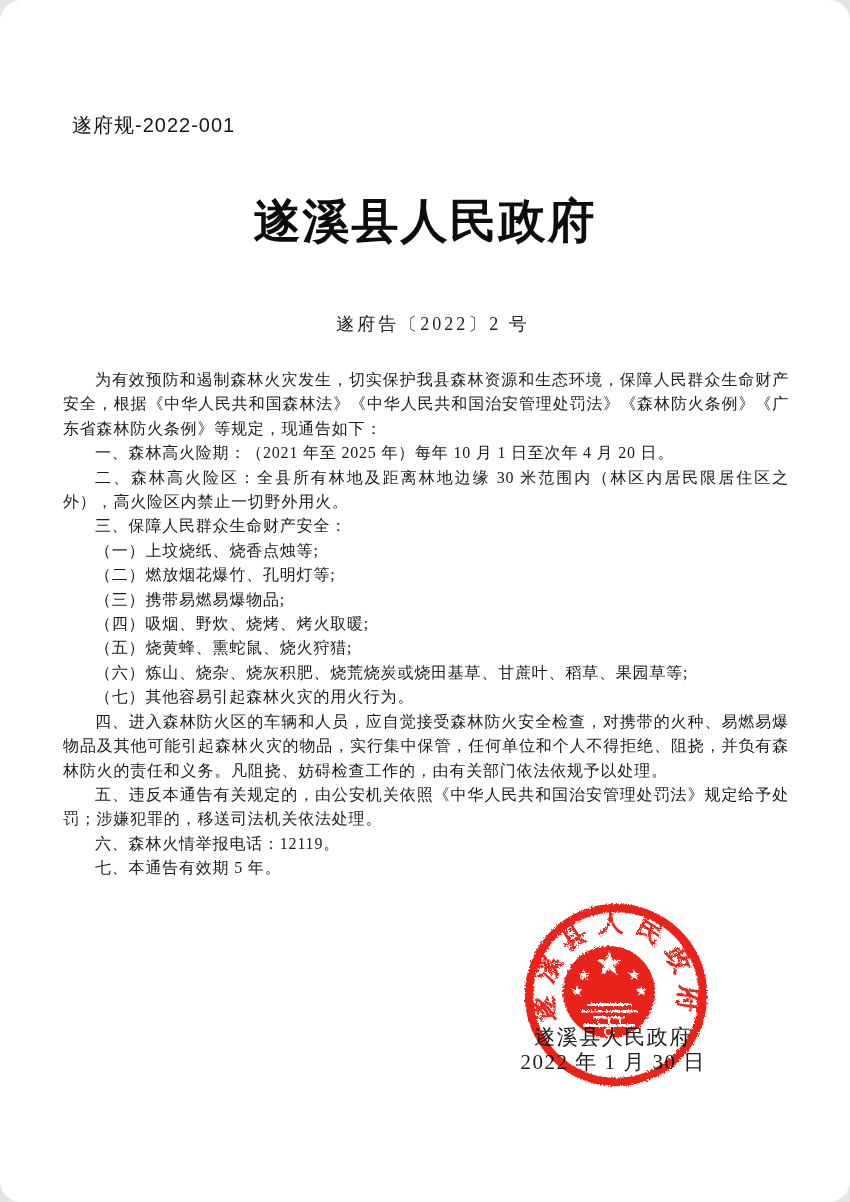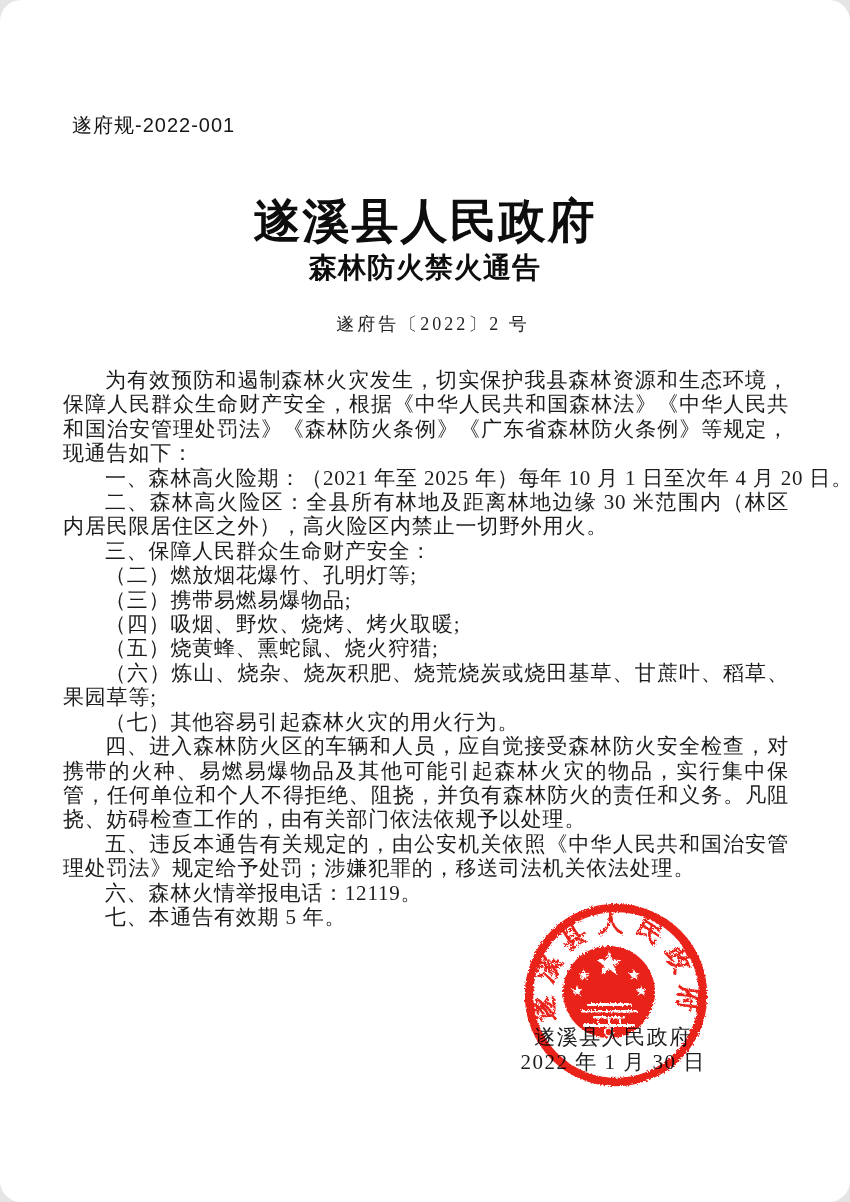--- a/index.html
+++ b/index.html
@@ -54,21 +54,21 @@
     font-size: 18px;
     letter-spacing: 3px;
     color: #222;
     padding-left: 8px;
   }
   .body-text {
     position: absolute;
     left: 63px;
     top: 368px;
     width: 726px;
-    font-size: 21px;
+    font-size: 16px;
     line-height: 24.4px;
     letter-spacing: 0.8px;
     text-align: justify;
     color: #1c1c1c;
   }
   .body-text p { margin: 0; text-indent: 2em; }
   .body-text p.one-line { white-space: nowrap; text-align: left; }
   .signature {
     position: absolute;
     left: 498px;
@@ -99,28 +99,28 @@
   }
 </style>
 </head>
 <body>
 
 <div class="page">
 
   <div class="doc-number">遂府规-2022-001</div>
 
   <div class="title">遂溪县人民政府</div>
-  <div class="subtitle">森林防火禁火通告</div>
   <div class="doc-ref">遂府告〔2022〕2 号</div>
 
   <div class="body-text">
     <p>为有效预防和遏制森林火灾发生，切实保护我县森林资源和生态环境，保障人民群众生命财产安全，根据《中华人民共和国森林法》《中华人民共和国治安管理处罚法》《森林防火条例》《广东省森林防火条例》等规定，现通告如下：</p>
     <p class="one-line">一、森林高火险期：（2021 年至 2025 年）每年 10 月 1 日至次年 4 月 20 日。</p>
     <p>二、森林高火险区：全县所有林地及距离林地边缘 30 米范围内（林区内居民限居住区之外），高火险区内禁止一切野外用火。</p>
     <p>三、保障人民群众生命财产安全：</p>
+    <p>（一）上坟烧纸、烧香点烛等;</p>
     <p>（二）燃放烟花爆竹、孔明灯等;</p>
     <p>（三）携带易燃易爆物品;</p>
     <p>（四）吸烟、野炊、烧烤、烤火取暖;</p>
     <p>（五）烧黄蜂、熏蛇鼠、烧火狩猎;</p>
     <p>（六）炼山、烧杂、烧灰积肥、烧荒烧炭或烧田基草、甘蔗叶、稻草、果园草等;</p>
     <p>（七）其他容易引起森林火灾的用火行为。</p>
     <p>四、进入森林防火区的车辆和人员，应自觉接受森林防火安全检查，对携带的火种、易燃易爆物品及其他可能引起森林火灾的物品，实行集中保管，任何单位和个人不得拒绝、阻挠，并负有森林防火的责任和义务。凡阻挠、妨碍检查工作的，由有关部门依法依规予以处理。</p>
     <p>五、违反本通告有关规定的，由公安机关依照《中华人民共和国治安管理处罚法》规定给予处罚；涉嫌犯罪的，移送司法机关依法处理。</p>
     <p>六、森林火情举报电话：12119。</p>
     <p>七、本通告有效期 5 年。</p>

